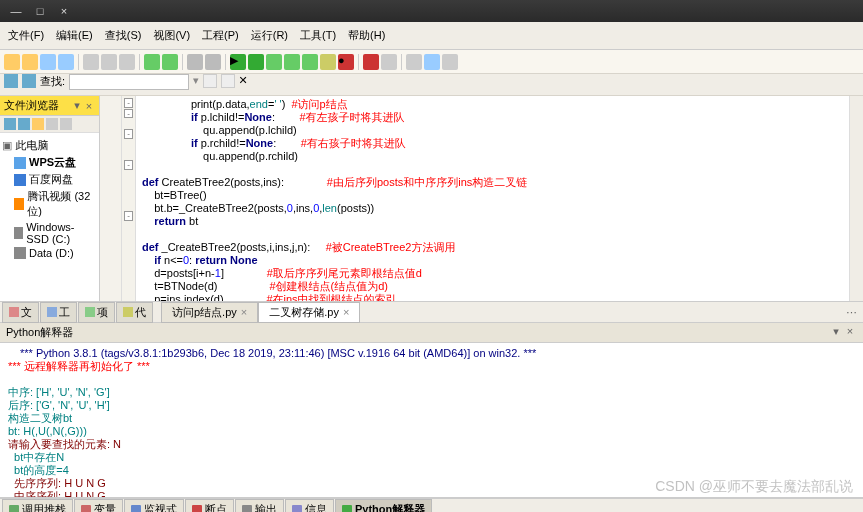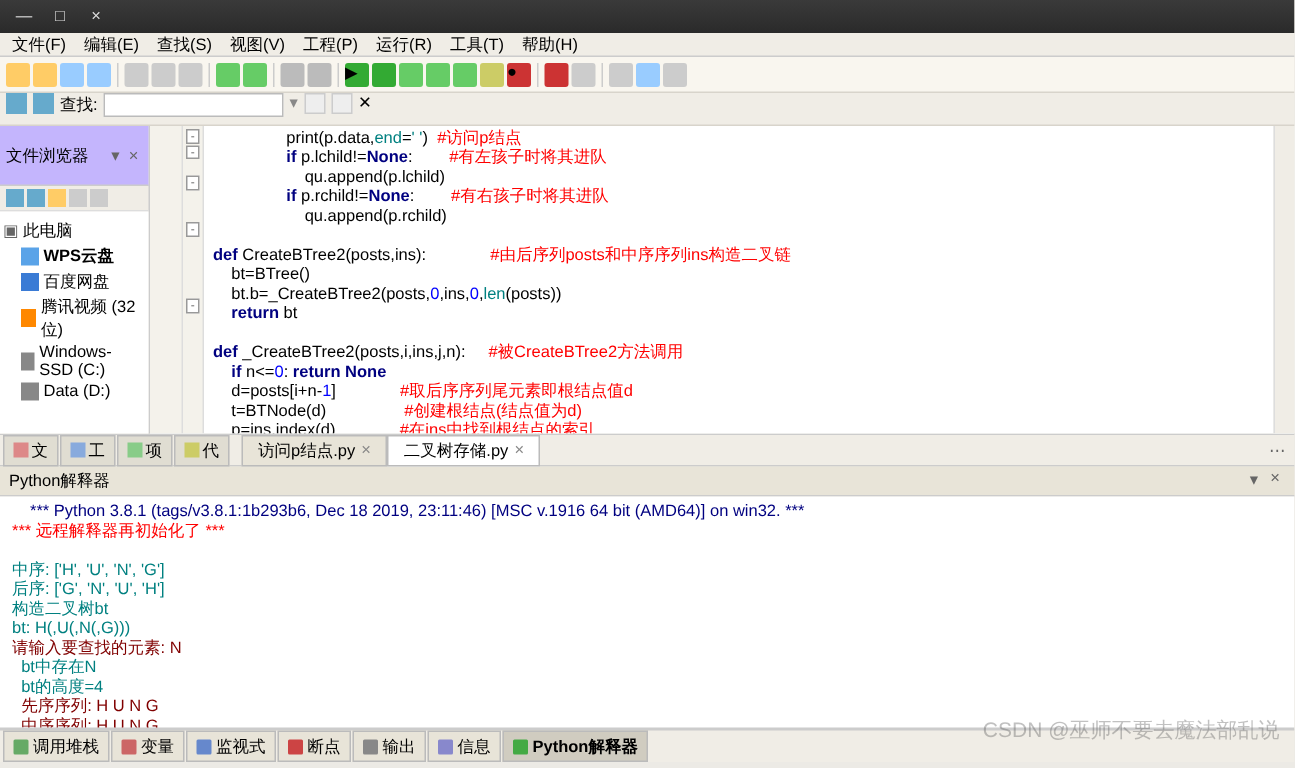--- a/index.html
+++ b/index.html
@@ -1,29 +1,29 @@
 <!DOCTYPE html>
 <html><head>
 <meta charset="utf-8">
 <style>
 *{margin:0;padding:0;box-sizing:border-box;font-family:"Microsoft YaHei",Tahoma,sans-serif;font-size:11px;}
 body{background:#eceae5;width:863px;height:512px;overflow:hidden;}
 .titlebar{height:22px;background:linear-gradient(#3a3a3a,#2a2a2a);color:#ddd;display:flex;align-items:center;padding:0 4px;font-size:11px;}
 .titlebar .title{flex:1;}
 .titlebar .winbtn{width:24px;text-align:center;color:#ddd;font-size:11px;}
-.menubar{height:16px;background:#f0ede6;border-bottom:1px solid #ccc;display:flex;align-items:center;padding:0 4px;gap:4px;}
+.menubar{height:28px;background:#f0ede6;border-bottom:1px solid #ccc;display:flex;align-items:center;padding:0 4px;gap:4px;}
 .menubar span{padding:2px 4px;}
 .toolbar{height:24px;background:#f9f6ef;border-bottom:1px solid #d8d4cb;display:flex;align-items:center;padding:0 4px;gap:2px;}
 .toolbar .tb{width:16px;height:16px;border-radius:2px;display:inline-block;}
 .toolbar .sep{width:1px;height:16px;background:#ccc;margin:0 2px;}
 .toolbar2{height:22px;background:#f0ede6;border-bottom:1px solid #d8d4cb;display:flex;align-items:flex-start;padding:0 4px;gap:4px;}
 .toolbar2 input{border:1px solid #bbb;height:16px;width:120px;font-size:11px;padding:0 2px;}
 .main{display:flex;height:205px;}
 .sidebar{width:100px;background:#f0ede6;border-right:1px solid #ccc;display:flex;flex-direction:column;}
-.sidebar .panetitle{background:#c4b5fd;padding:12px 4px;display:flex;align-items:center;border-bottom:1px solid #ccc;font-size:11px;}
+.sidebar .panetitle{background:#fde047;padding:2px 4px;display:flex;align-items:center;border-bottom:1px solid #ccc;font-size:11px;}
 .sidebar .panetitle .t{flex:1;}
 .sidebar .panetitle .pbtn{width:12px;text-align:center;color:#666;cursor:pointer;}
 .sidebar .tree{padding:4px 2px;flex:1;background:#fff;overflow:auto;}
 .sidebar .tree .node{display:flex;align-items:center;gap:3px;padding:1px 0;font-size:10px;}
 .sidebar .tree .ic{width:12px;height:12px;display:inline-block;}
 .editorwrap{flex:1;display:flex;background:#fff;overflow:hidden;}
 .gutter{width:22px;background:#f4f2eb;border-right:1px solid #ddd;}
 .fold{width:14px;background:#f4f2eb;border-right:1px solid #ddd;display:flex;flex-direction:column;align-items:center;padding-top:2px;gap:1px;}
 .fold .fb{width:9px;height:9px;border:1px solid #999;background:#fff;font-size:8px;line-height:7px;text-align:center;color:#666;}
 .code{flex:1;padding:2px 6px;font-family:Consolas,monospace;font-size:11px;line-height:13px;white-space:pre;color:#000;overflow:hidden;}

